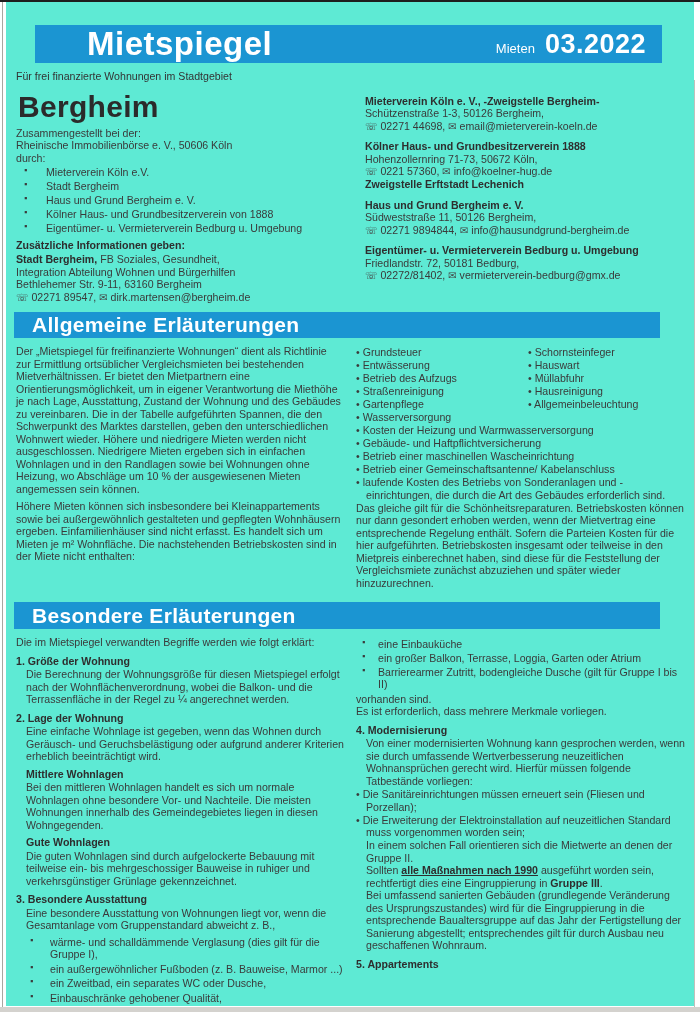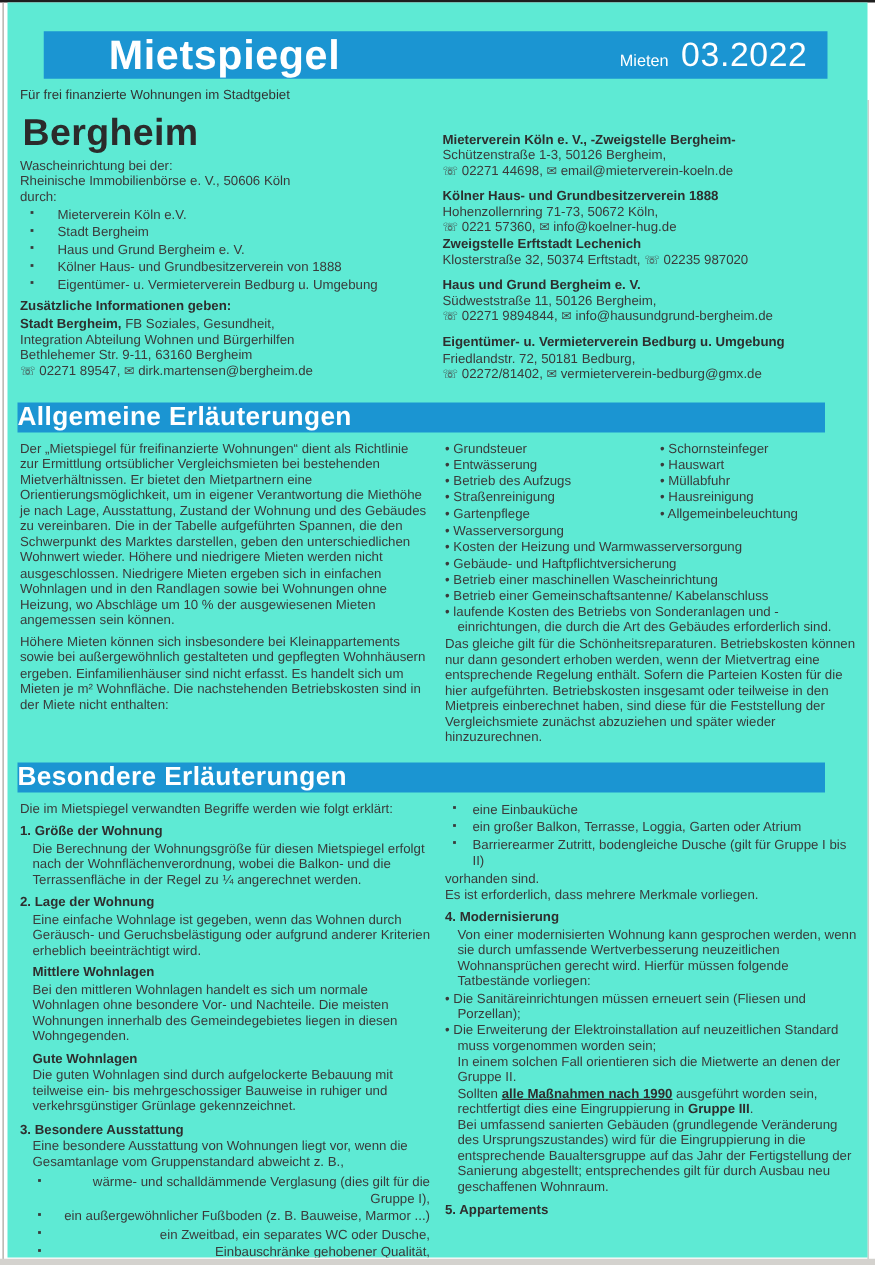--- a/index.html
+++ b/index.html
@@ -21,65 +21,65 @@
   }
   .accent{background:#1b95d2;}
   
   .titlebar{
     margin:23px 24px 0 21px;height:45px;display:flex;align-items:center;
     color:#fff;
   }
   .titlebar .big{font-size:33px;font-weight:bold;padding-left:52px;letter-spacing:0.5px;}
   .titlebar .stand{margin-left:auto;display:flex;align-items:baseline;padding-right:16px;}
   .titlebar .stand-label{font-size:13px;margin-right:10px;}
-  .titlebar .stand-value{font-size:27px;font-weight:normal;letter-spacing:0.5px;text-align:center;}
+  .titlebar .stand-value{font-size:27px;font-weight:bold;letter-spacing:0.5px;text-align:center;}
   .subtitle{font-size:12.5px;margin:7px 0 2px 2px;color:#333;}
 
   .city{font-size:30px;font-weight:bold;color:#2b2b2b;margin:2px 0 3px 2px;letter-spacing:0.3px;}
 
-  .topgrid{display:flex;gap:8px;margin-top:2px;}
+  .topgrid{display:flex;gap:19px;margin-top:2px;}
   .topgrid .lcol{width:330px;flex:none;padding-left:2px;}
-  .topgrid .rcol{flex:1;padding-top:8px;margin-top:11px;}
+  .topgrid .rcol{flex:1;padding-top:8px;}
 
   .t{font-size:10.6px;line-height:1.18;}
   .b{font-weight:bold;color:#2e2e2e;}
 
   ul.sq{list-style:none;margin:2px 0 4px 0;padding:0;}
   ul.sq li{padding-left:30px;position:relative;margin:1.5px 0;}
   ul.sq li::before{content:"▪";position:absolute;left:8px;top:-1px;font-size:9px;}
 
   .addl{margin-top:4px;}
   .addl p{margin:0;}
   .addl .hd{margin-bottom:2px;}
   .icon{font-family:"DejaVu Sans",sans-serif;font-size:10px;color:#444;}
 
   .contact{margin-bottom:8px;}
   .contact p{margin:0;}
 
   .secbar{
     height:34px;margin:8px 26px 7px 0;display:flex;align-items:center;color:#fff;
-    font-size:21px;font-weight:bold;letter-spacing:0.3px;
+    font-size:21px;font-weight:bold;padding-left:18px;letter-spacing:0.3px;
   }
 
   .cols{display:flex;gap:12px;}
   .cols .lc{width:328px;flex:none;padding-left:2px;}
   .cols .rc{flex:1;}
   .cols p{margin:0 0 5px 0;}
 
   .costs-two{display:flex;}
   ul.dot{list-style:none;margin:0;padding:0;}
   ul.dot li{padding-left:10px;text-indent:-10px;margin:0.5px 0;}
   ul.dot li::before{content:"• ";}
   .costs-two ul:first-child{width:172px;flex:none;}
   .costs-wide{margin:0.5px 0 3px 0;}
 
   .numhead{font-weight:bold;color:#2e2e2e;margin:6px 0 1px 0;}
   .subhead{font-weight:bold;color:#2e2e2e;margin:5px 0 1px 0;padding-left:10px;}
   .indent{padding-left:10px;}
-  ul.sq2{list-style:none;margin:4px 0 0 0;padding:0;text-align:right;}
+  ul.sq2{list-style:none;margin:4px 0 0 0;padding:0;}
   ul.sq2 li{padding-left:34px;position:relative;margin:2px 0;}
   ul.sq2 li::before{content:"▪";position:absolute;left:14px;top:-1px;font-size:9px;}
   ul.sq3{list-style:none;margin:0 0 2px 0;padding:0;}
   ul.sq3 li{padding-left:22px;position:relative;margin:1.5px 0;}
   ul.sq3 li::before{content:"▪";position:absolute;left:6px;top:-1px;font-size:9px;}
   .ul-underline{text-decoration:underline;}
 </style>
 </head>
 <body>
 
@@ -96,21 +96,21 @@
       <span class="stand-label">Mieten</span>
       <span class="stand-value">03.2022</span>
     </span>
   </div>
 
   <div class="subtitle t">Für frei finanzierte Wohnungen im Stadtgebiet</div>
 
   <div class="topgrid t">
     <div class="lcol">
       <div class="city">Bergheim</div>
-      <p style="margin:0">Wascheinrichtung bei der:</p>
+      <p style="margin:0">Zusammengestellt bei der:</p>
       <p style="margin:0">Rheinische Immobilienbörse e. V., 50606 Köln</p>
       <p style="margin:0">durch:</p>
       <ul class="sq">
         <li>Mieterverein Köln e.V.</li>
         <li>Stadt Bergheim</li>
         <li>Haus und Grund Bergheim e. V.</li>
         <li>Kölner Haus- und Grundbesitzerverein von 1888</li>
         <li>Eigentümer- u. Vermieterverein Bedburg u. Umgebung</li>
       </ul>
       <div class="addl">
@@ -141,25 +141,20 @@
       <div class="contact">
         <p class="b">Kölner Haus- und Grundbesitzerverein 1888</p>
         <p>Hohenzollernring 71-73, 50672 Köln,</p>
         <p>
           <span class="icon">☏</span>
           <span>0221 57360,</span>
           <span class="icon">✉</span>
           <span>info@koelner-hug.de</span>
         </p>
         <p class="b">Zweigstelle Erftstadt Lechenich</p>
-        <p>
-          <span>Klosterstraße 32, 50374 Erftstadt,</span>
-          <span class="icon">☏</span>
-          <span>02235 987020</span>
-        </p>
       </div>
       <div class="contact">
         <p class="b">Haus und Grund Bergheim e. V.</p>
         <p>Südweststraße 11, 50126 Bergheim,</p>
         <p>
           <span class="icon">☏</span>
           <span>02271 9894844,</span>
           <span class="icon">✉</span>
           <span>info@hausundgrund-bergheim.de</span>
         </p>

